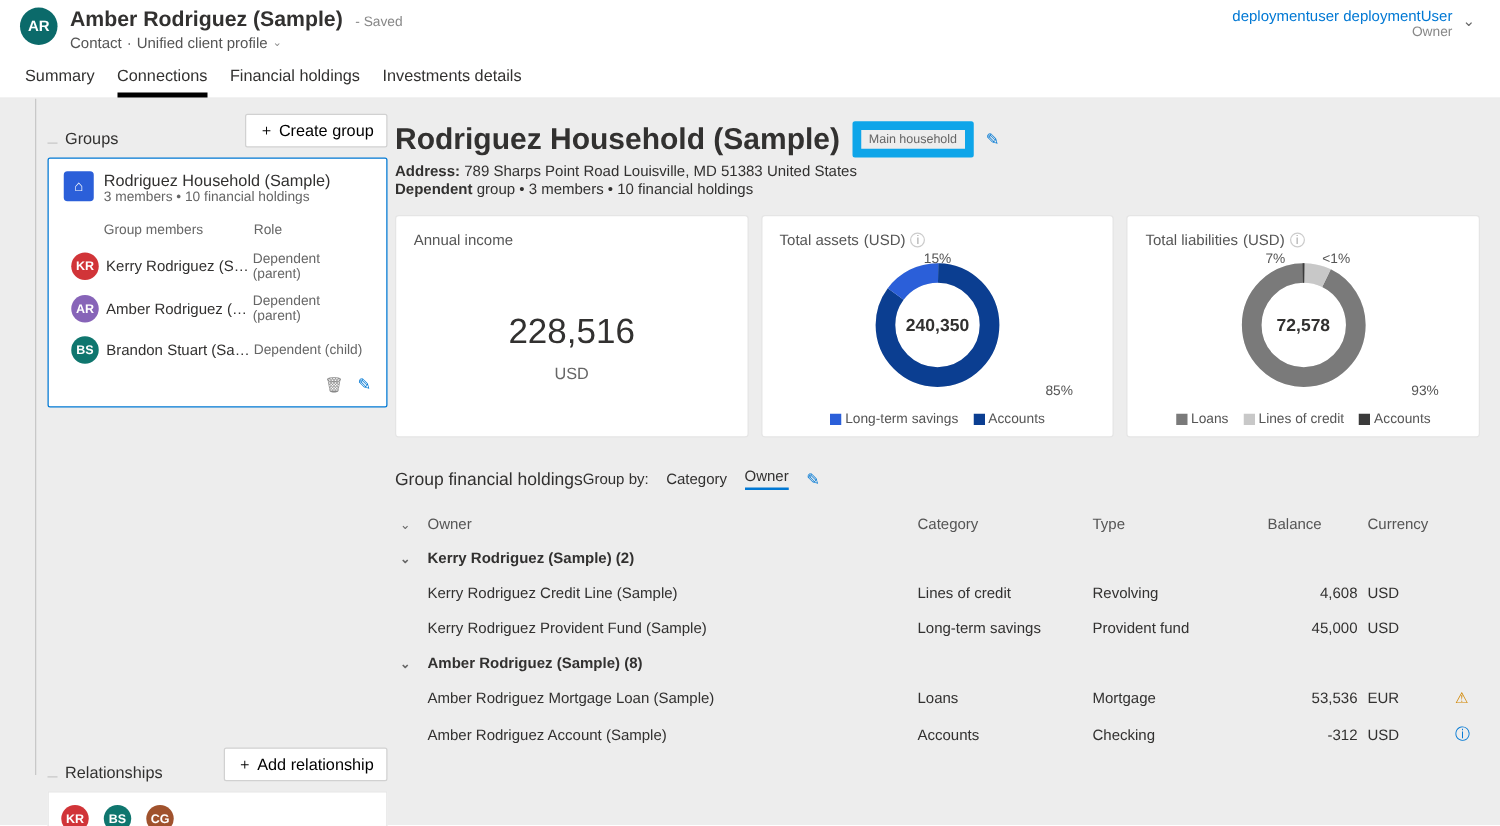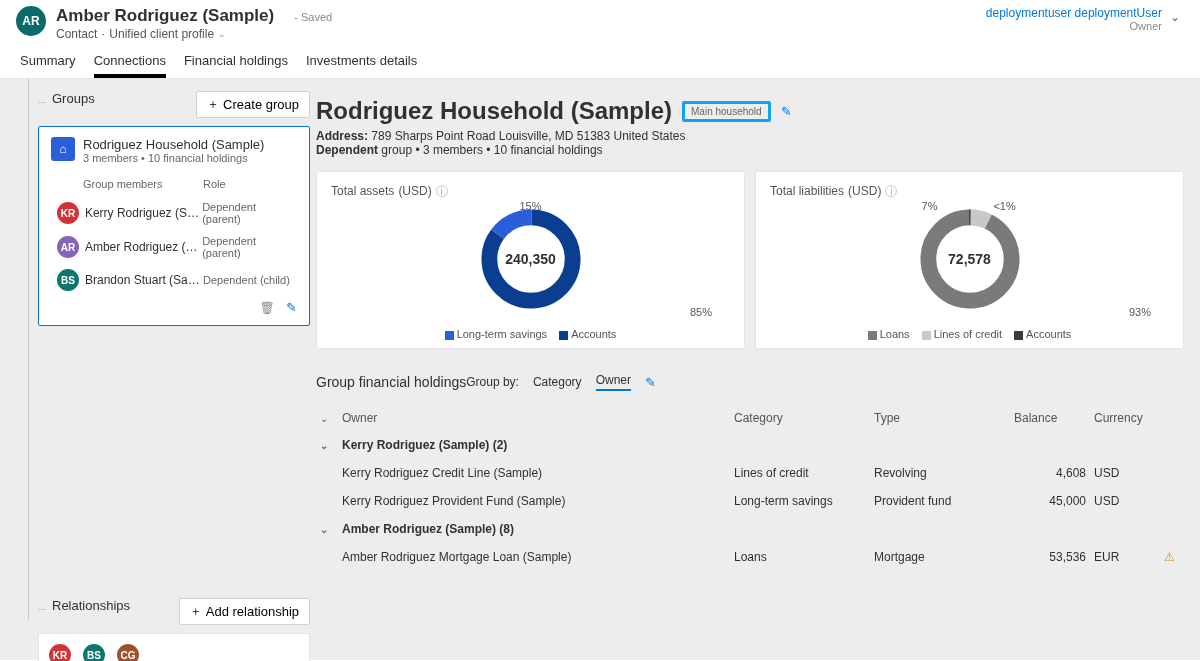--- a/index.html
+++ b/index.html
@@ -1,38 +1,38 @@
 <!DOCTYPE html>
 <html><head>
 <meta charset="utf-8">
 <style>
   * { box-sizing: border-box; margin:0; padding:0; }
   body { font-family: "Segoe UI", -apple-system, sans-serif; font-size:13px; color:#323130; background:#fff; width:1200px; height:661px; overflow:hidden; }
 
   .header { display:flex; align-items:flex-start; padding:6px 20px 2px 16px; }
   .avatar-lg { width:30px; height:30px; border-radius:50%; background:#0b6a6a; color:#fff; font-size:12px; font-weight:600; display:flex; align-items:center; justify-content:center; margin-right:10px;}
   .title-block { flex:1; }
-  .title-row { display:flex; align-items:baseline; gap:20px;}
+  .title-row { display:flex; align-items:baseline; gap:10px;}
   .page-title { font-size:17px; font-weight:600; }
   .saved { font-size:11px; color:#888; }
   .subtitle-row { font-size:12px; color:#555; margin-top:1px; display:flex; align-items:center; gap:4px;}
   .chev { font-size:9px; color:#888;}
   .user-block { text-align:right; font-size:12px; margin-right:8px;}
   .user-name { color:#0078d4; }
   .user-role { font-size:11px; color:#888;}
   .expand { font-size:12px; color:#666; padding-top:4px;}
 
   .tabs { display:flex; gap:18px; padding:10px 20px 0 20px; border-bottom:1px solid #e5e5e5; font-size:13px;}
   .tab { padding-bottom:6px; cursor:pointer; color:#323130;}
   .tab.active { border-bottom:4px solid #000000; font-weight:500;}
 
   .workspace { display:flex; height:calc(100% - 80px); background:#ededed;}
   .left { width:310px; padding-left:20px; position:relative;}
   .tree-line { border-left:1px solid #c8c8c8; position:absolute; left:28px; top:0; bottom:40px;}
-  .section-hdr { display:flex; align-items:flex-start; justify-content:space-between; margin:12px 0 8px 18px; }
+  .section-hdr { display:flex; align-items:flex-end; justify-content:space-between; margin:12px 0 8px 18px; }
   .section-hdr span { font-size:13px; }
   .tick { width:8px; height:1px; background:#c8c8c8; display:inline-block; margin-right:6px;}
   .btn { background:#fff; border:1px solid #d1d1d1; padding:4px 10px; font-size:12px; border-radius:2px; cursor:pointer; display:inline-flex; align-items:center; gap:4px;}
 
   .group-card { background:#fff; border:1px solid #0078d4; border-radius:2px; margin-left:18px; padding:10px 12px; }
   .group-card-hdr { display:flex; gap:8px; align-items:flex-start;}
   .house-icon { width:24px; height:24px; background:#2b5fd9; border-radius:3px; color:#fff; display:flex; align-items:center; justify-content:center; font-size:12px;}
   .group-name { font-size:13px; font-weight:500;}
   .group-meta { font-size:11px; color:#666;}
   .members-table { margin-top:10px; margin-left:6px;}
@@ -44,21 +44,21 @@
   .member-name { width:118px; font-size:12px; overflow:hidden; white-space:nowrap; text-overflow:ellipsis;}
   .member-role { font-size:11px; color:#666;}
   .card-actions { text-align:right; margin-top:4px; font-size:12px; color:#888;}
 
   .rel-strip { display:flex; gap:6px; background:#fff; border:1px solid #e5e5e5; margin-left:18px; padding:10px;}
 
   .right { flex:1; padding:12px 10px 0 0; overflow:auto;}
   .main-panel { padding:0 6px;}
   .hh-title-row { display:flex; align-items:center; gap:10px; margin:6px 0 4px 0;}
   .hh-title { font-size:24px; font-weight:600;}
-  .chip { border:3px solid #0ea5e9; padding:2px 6px; font-size:10px; color:#666; border-radius:2px;}
+  .chip { border:7px solid #0ea5e9; padding:2px 6px; font-size:10px; color:#666; border-radius:2px;}
   .pencil { color:#0078d4; cursor:pointer; font-size:13px;}
   .hh-meta { font-size:12px; margin-top:4px;}
   .hh-meta .lbl{ font-weight:600;}
 
   .cards-row { display:flex; gap:10px; margin-top:14px;}
   .stat-card { flex:1; background:#fff; border:1px solid #e5e5e5; border-radius:3px; padding:12px 14px 8px 14px; height:178px; position:relative;}
   .stat-title { font-size:12px; color:#555; display:flex; align-items:center; gap:4px;}
   .info-icon { font-size:10px; color:#aaa; border:1px solid #ccc; border-radius:50%; width:12px; height:12px; display:inline-flex; align-items:center; justify-content:center;}
   .income-val { font-size:28px; font-weight:400; text-align:center; margin-top:50px;}
   .income-unit { font-size:13px; text-align:center; color:#666; margin-top:10px;}
@@ -183,20 +183,25 @@
         <span class="pencil">✎</span>
       </div>
       <div class="hh-meta">
         <span class="lbl">Address:</span>
         <span>789 Sharps Point Road Louisville, MD 51383 United States</span><br>
         <span class="lbl">Dependent</span>
         <span>group • 3 members • 10 financial holdings</span>
       </div>
 
       <div class="cards-row">
+        <div class="stat-card">
+          <div class="stat-title">Annual income</div>
+          <div class="income-val">228,516</div>
+          <div class="income-unit">USD</div>
+        </div>
 
         <div class="stat-card">
           <div class="stat-title">
               <span>Total assets</span> 
               <span>(USD)</span> 
               <span class="info-icon">i</span>
             </div>
           <div class="donut-wrap">
             <svg width="110" height="110" viewBox="0 0 42 42">
               <circle cx="21" cy="21" r="15.9" fill="none" stroke="#e6e6e6" stroke-width="6"></circle>
@@ -290,19 +295,28 @@
             </tr>
             <tr>
               <td></td>
               <td>Amber Rodriguez Mortgage Loan (Sample)</td>
               <td>Loans</td>
               <td>Mortgage</td>
               <td class="num">53,536</td>
               <td>EUR</td>
               <td><span class="warn">⚠</span></td>
             </tr>
+            <tr>
+              <td></td>
+              <td>Amber Rodriguez Account (Sample)</td>
+              <td>Accounts</td>
+              <td>Checking</td>
+              <td class="num">-312</td>
+              <td>USD</td>
+              <td><span class="info">ⓘ</span></td>
+            </tr>
           </tbody>
       </table>
 
     </div>
   </div>
 
 </div>
 
 </body></html>

